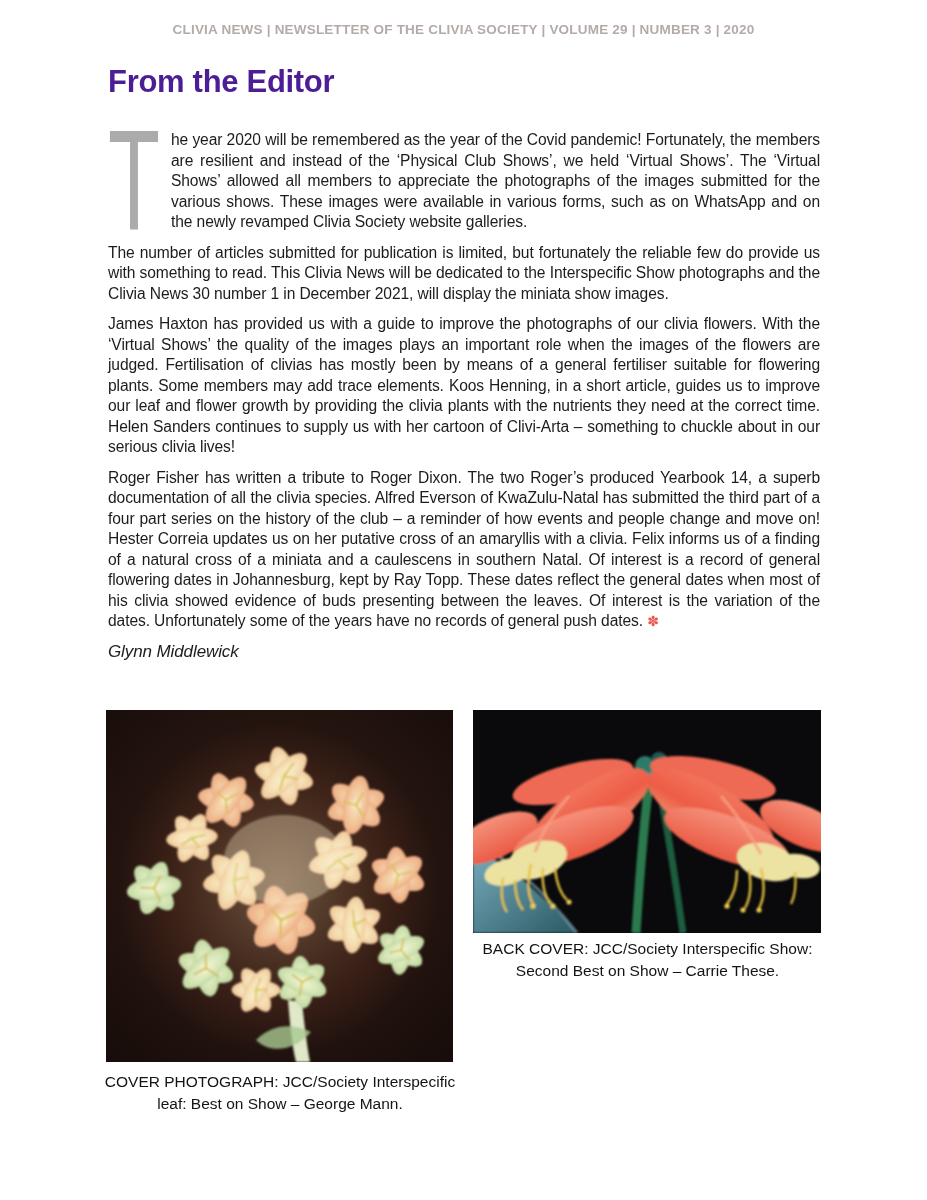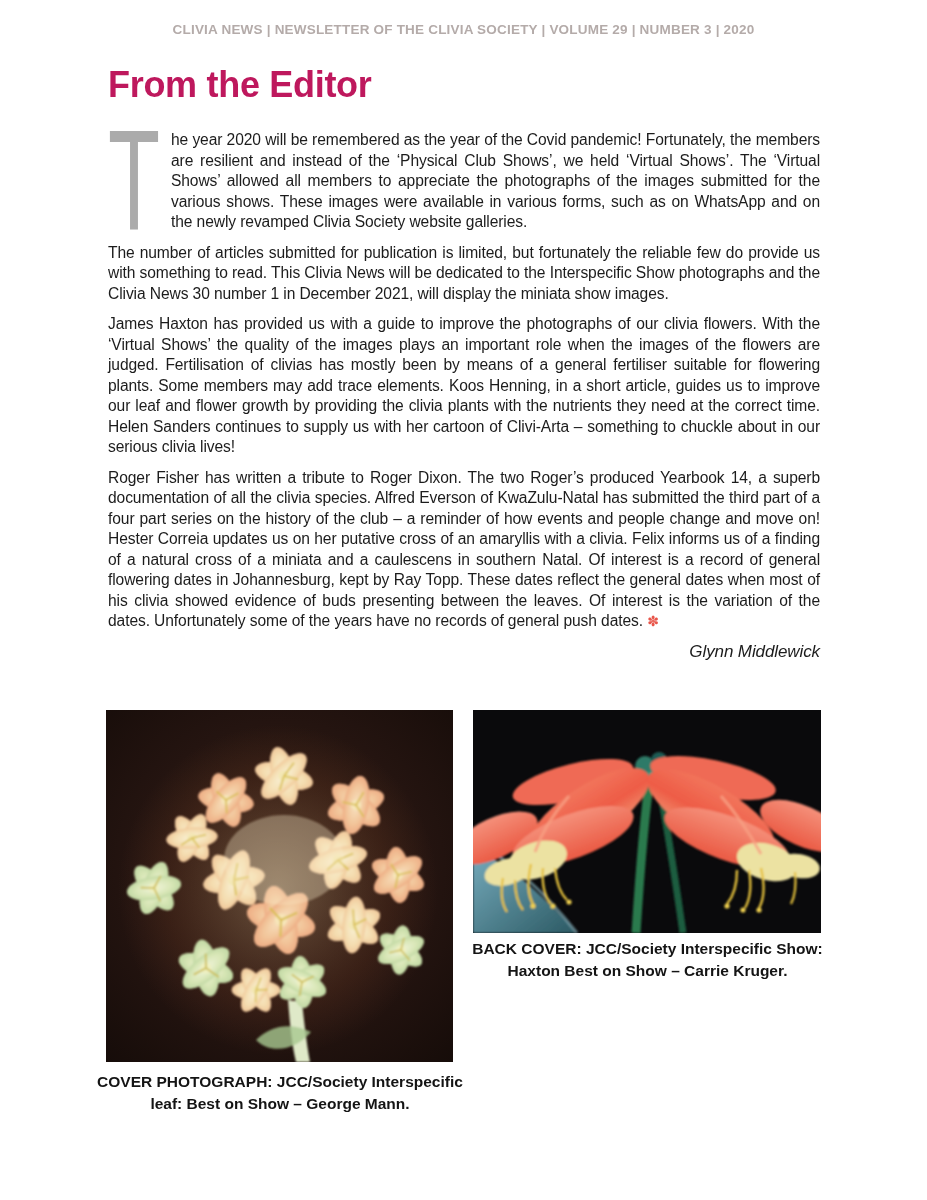--- a/index.html
+++ b/index.html
@@ -11,44 +11,44 @@
   }
   
   .runhead {
     position:absolute; top:22px; left:0; width:100%;
     text-align:center; font-size:13.5px; font-weight:700;
     letter-spacing:0.2px; color:#b4aba9;
   }
   
   .page-title {
     position:absolute; top:64px; left:108px;
-    font-size:36px; font-weight:700; letter-spacing:-0.3px; color:#be185d;
+    font-size:31px; font-weight:700; letter-spacing:-0.3px; color:#4c1d95;
   }
   
   .bodycol {
     position:absolute; left:108px; top:130px; width:712px;
     font-size:15.6px; line-height:20.5px; letter-spacing:-0.1px;
     text-align:justify; color:#1c1c1c;
   }
   .para { margin:0 0 10px 0; }
   .dropcap-box { float:left; width:54px; height:101px; margin:3px 9px 0 0; position:relative; }
   .dropcap {
     position:absolute; left:0; top:-23px; font-size:142px; line-height:1;
     color:#ababab; font-weight:400;
     transform:scaleX(0.60); transform-origin:left top;
   }
   .dingbat { color:#e8554a; font-size:14px; letter-spacing:0; }
-  .signature { margin-top:3px; font-style:italic; font-size:17px; text-align:right; }
+  .signature { margin-top:3px; font-style:italic; font-size:17px; text-align:left; }
   
   .photo { position:absolute; display:block; }
   .photo svg { display:block; }
   #cover-photo  { left:106px; top:710px; width:347px; height:352px; }
   #back-photo   { left:473px; top:710px; width:348px; height:223px; }
   .caption {
-    position:absolute; text-align:center; font-size:15.5px; line-height:22px; color:#141414;font-weight:bold;
+    position:absolute; text-align:center; font-size:15.5px; line-height:22px; color:#141414;
   }
   #back-caption  { left:460px; top:938px; width:375px; }
   #cover-caption { left:95px;  top:1071px; width:370px; }
   
   .footer {
     position:absolute; left:108px; top:1152px;
     display:flex; align-items:baseline; gap:7px;
     font-size:14px;
   }
   .footer .pageno { font-size:19px; font-weight:700; color:#111; }
@@ -232,21 +232,21 @@
 
         <ellipse cx="330" cy="116" rx="46" ry="20" transform="rotate(24 330 116)" fill="url(#coral2)"></ellipse>
         <ellipse cx="326" cy="156" rx="21" ry="12" transform="rotate(10 326 156)" fill="#ece2a2"></ellipse>
         <path d="M322,162 q2,20 -4,32" stroke="#e6c23c" stroke-width="2.2" fill="none"></path>
       </g>
     </svg>
   </div>
 
   <div class="caption" id="back-caption">
     <div>BACK COVER: JCC/Society Interspecific Show:</div>
-    <div>Haxton Best on Show – Carrie Kruger.</div>
+    <div>Second Best on Show – Carrie These.</div>
   </div>
 
   <div class="caption" id="cover-caption">
     <div>COVER PHOTOGRAPH: JCC/Society Interspecific</div>
     <div>leaf: Best on Show – George Mann.</div>
   </div>
 
   <div class="footer">
     <span class="pageno">4</span>
     <span class="pipe">|</span>

